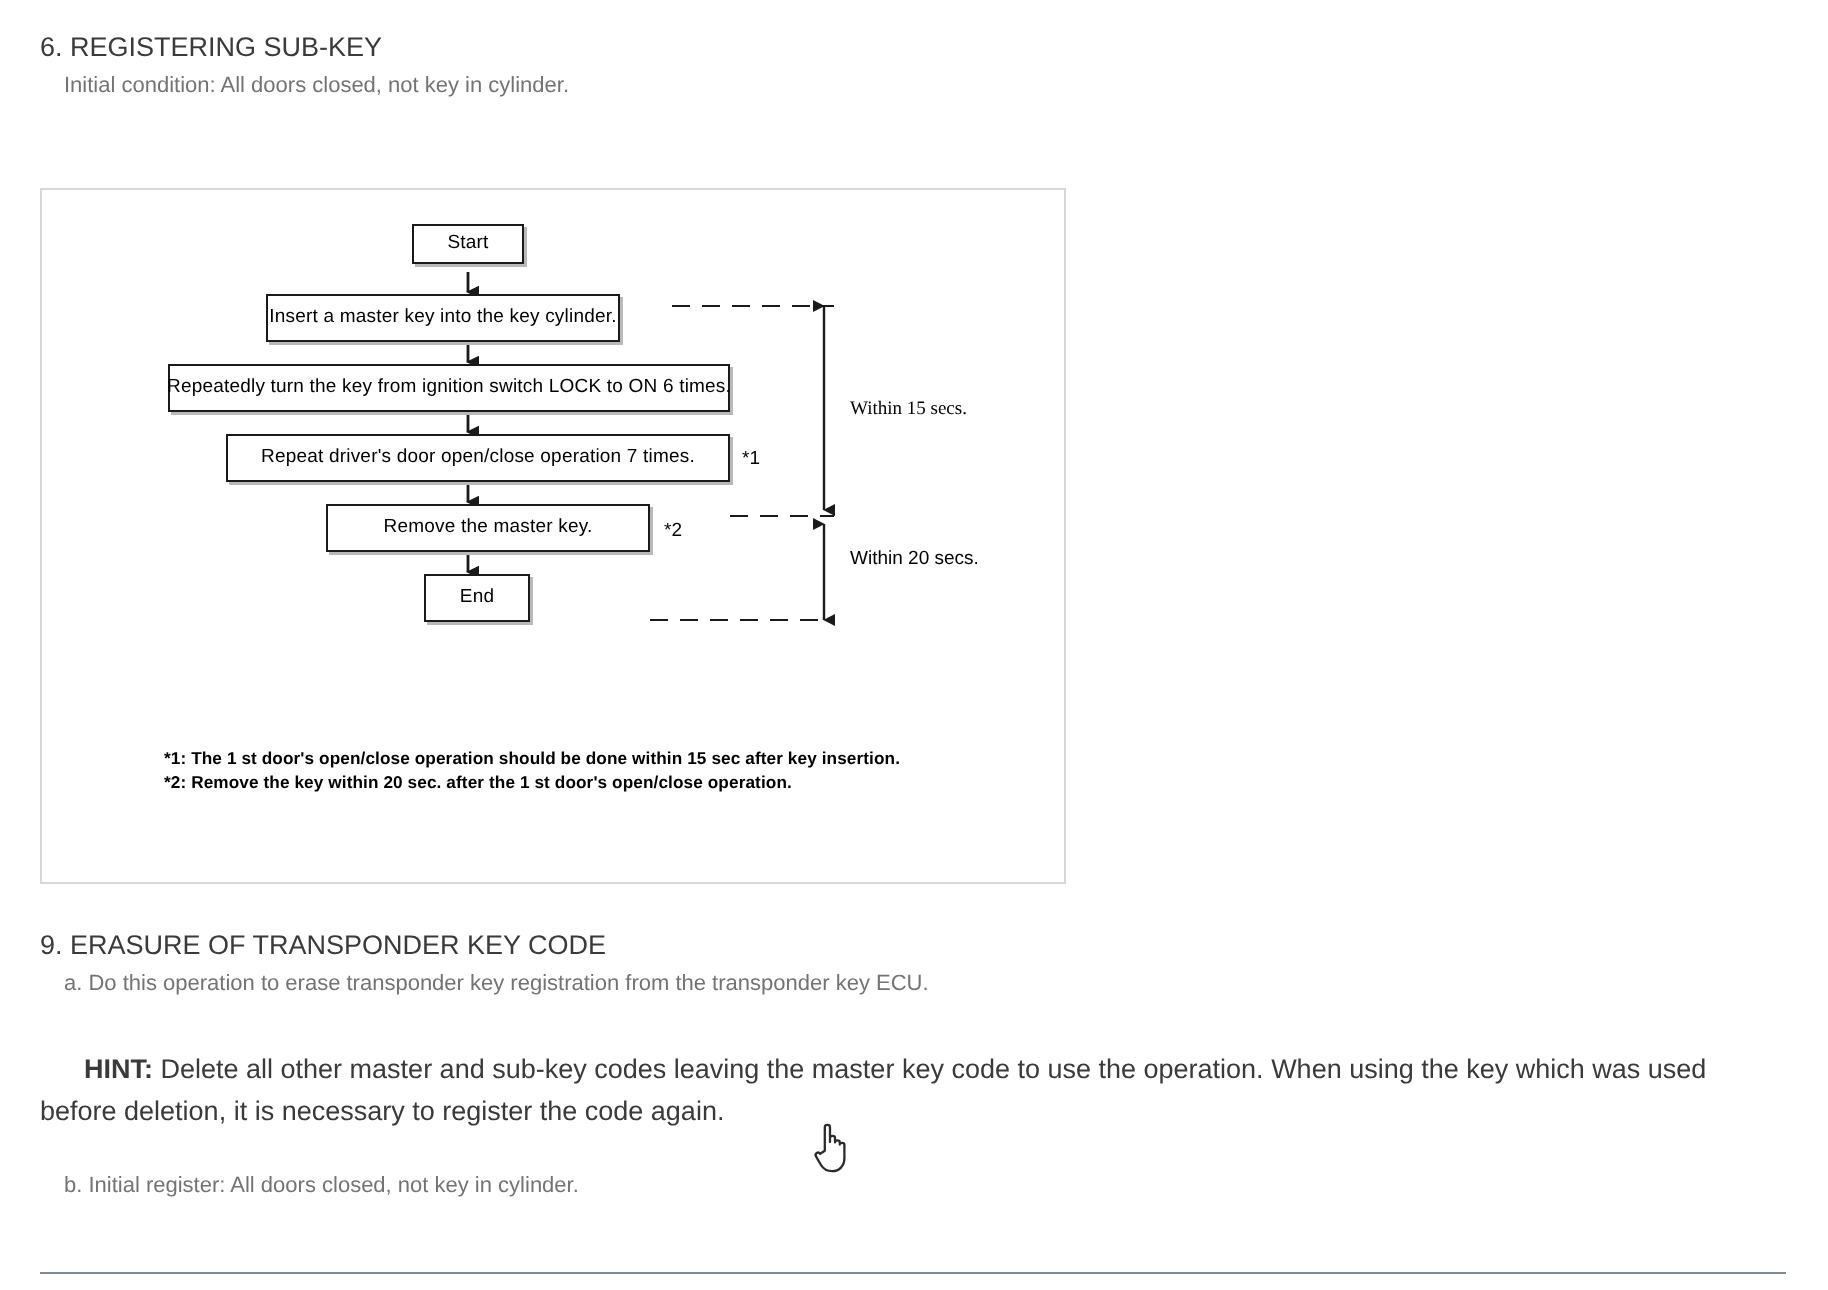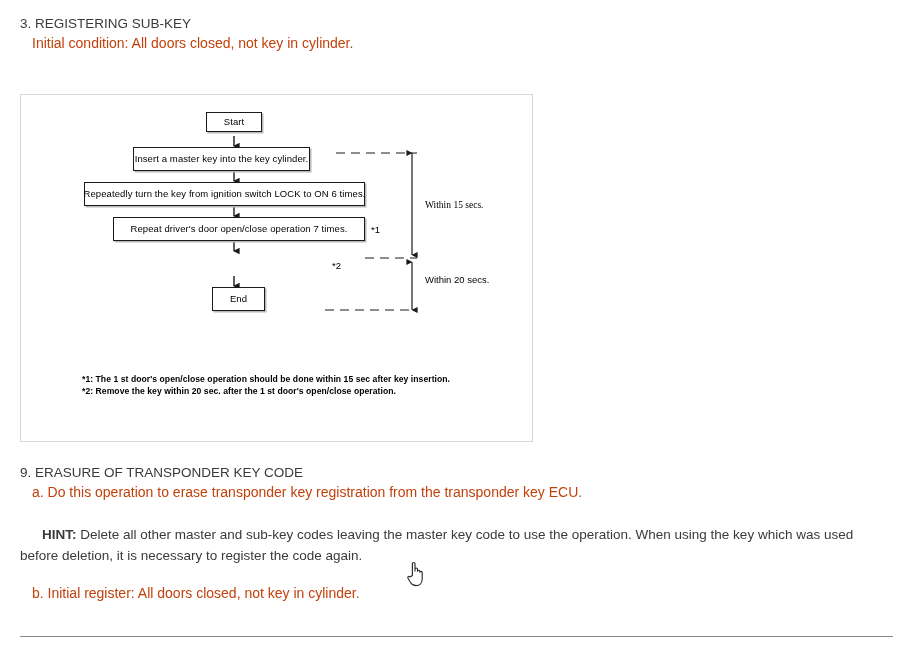--- a/index.html
+++ b/index.html
@@ -26,23 +26,23 @@
 
   .sec-title {
     position: absolute;
     font-size: 13.5px;
     line-height: 17px;
     color: #3a3a3a;
     white-space: nowrap;
   }
   .sec-sub {
     position: absolute;
-    font-size: 14px;
+    font-size: 11px;
     line-height: 17px;
-    color: #c2410c;
+    color: #737373;
     white-space: nowrap;
   }
   .para {
     position: absolute;
     font-size: 13.5px;
     line-height: 21px;
     color: #3a3a3a;
   }
   .para b { font-weight: bold; }
 
@@ -157,21 +157,21 @@
     width: 873px;
     height: 1px;
     background: #7f8a93;
   }
 </style>
 </head>
 <body>
 
 <div class="doc">
 
-  <div class="sec-title" style="left:20px; top:15px;">3. REGISTERING SUB-KEY</div>
+  <div class="sec-title" style="left:20px; top:15px;">6. REGISTERING SUB-KEY</div>
   <div class="sec-sub" style="left:32px; top:35px;">Initial condition: All doors closed, not key in cylinder.</div>
 
   <div class="figure-box">
 
     <div class="figure-canvas">
       <div class="fc">
 
         <svg class="fc-svg" width="511" height="318" viewBox="0 0 511 318">
           <defs>
             <marker id="arw" markerWidth="7" markerHeight="7" refX="3.2" refY="5.6" orient="auto" markerUnits="userSpaceOnUse">
@@ -201,20 +201,21 @@
         </svg>
 
         <div class="node shadow" style="left:185px; top:17px; width:56px; height:20px;">Start</div>
 
         <div class="node shadow" style="left:112px; top:52px; width:177px; height:24px;">Insert a master key into the key cylinder.</div>
 
         <div class="node shadow" style="left:63px; top:87px; width:281px; height:24px;text-align:center;">Repeatedly turn the key from ignition switch LOCK to ON 6 times.</div>
 
         <div class="node shadow" style="left:92px; top:122px; width:252px; height:24px;">Repeat driver's door open/close operation 7 times.</div>
 
+        <div class="node shadow" style="left:142px; top:157px; width:162px; height:24px;">Remove the master key.</div>
 
         <div class="node shadow" style="left:191px; top:192px; width:53px; height:24px;">End</div>
 
         <div class="star" style="left:350px; top:129px;">*1</div>
         <div class="star" style="left:311px; top:165px;">*2</div>
 
         <div class="brk-label" style="left:404px; top:104px;font-family:Liberation Serif, serif;">Within 15 secs.</div>
         <div class="brk-label" style="left:404px; top:179px;">Within 20 secs.</div>
 
         <div class="fnote" style="left:61px; top:279px;">*1: The 1 st door's open/close operation should be done within 15 sec after key insertion.</div>

